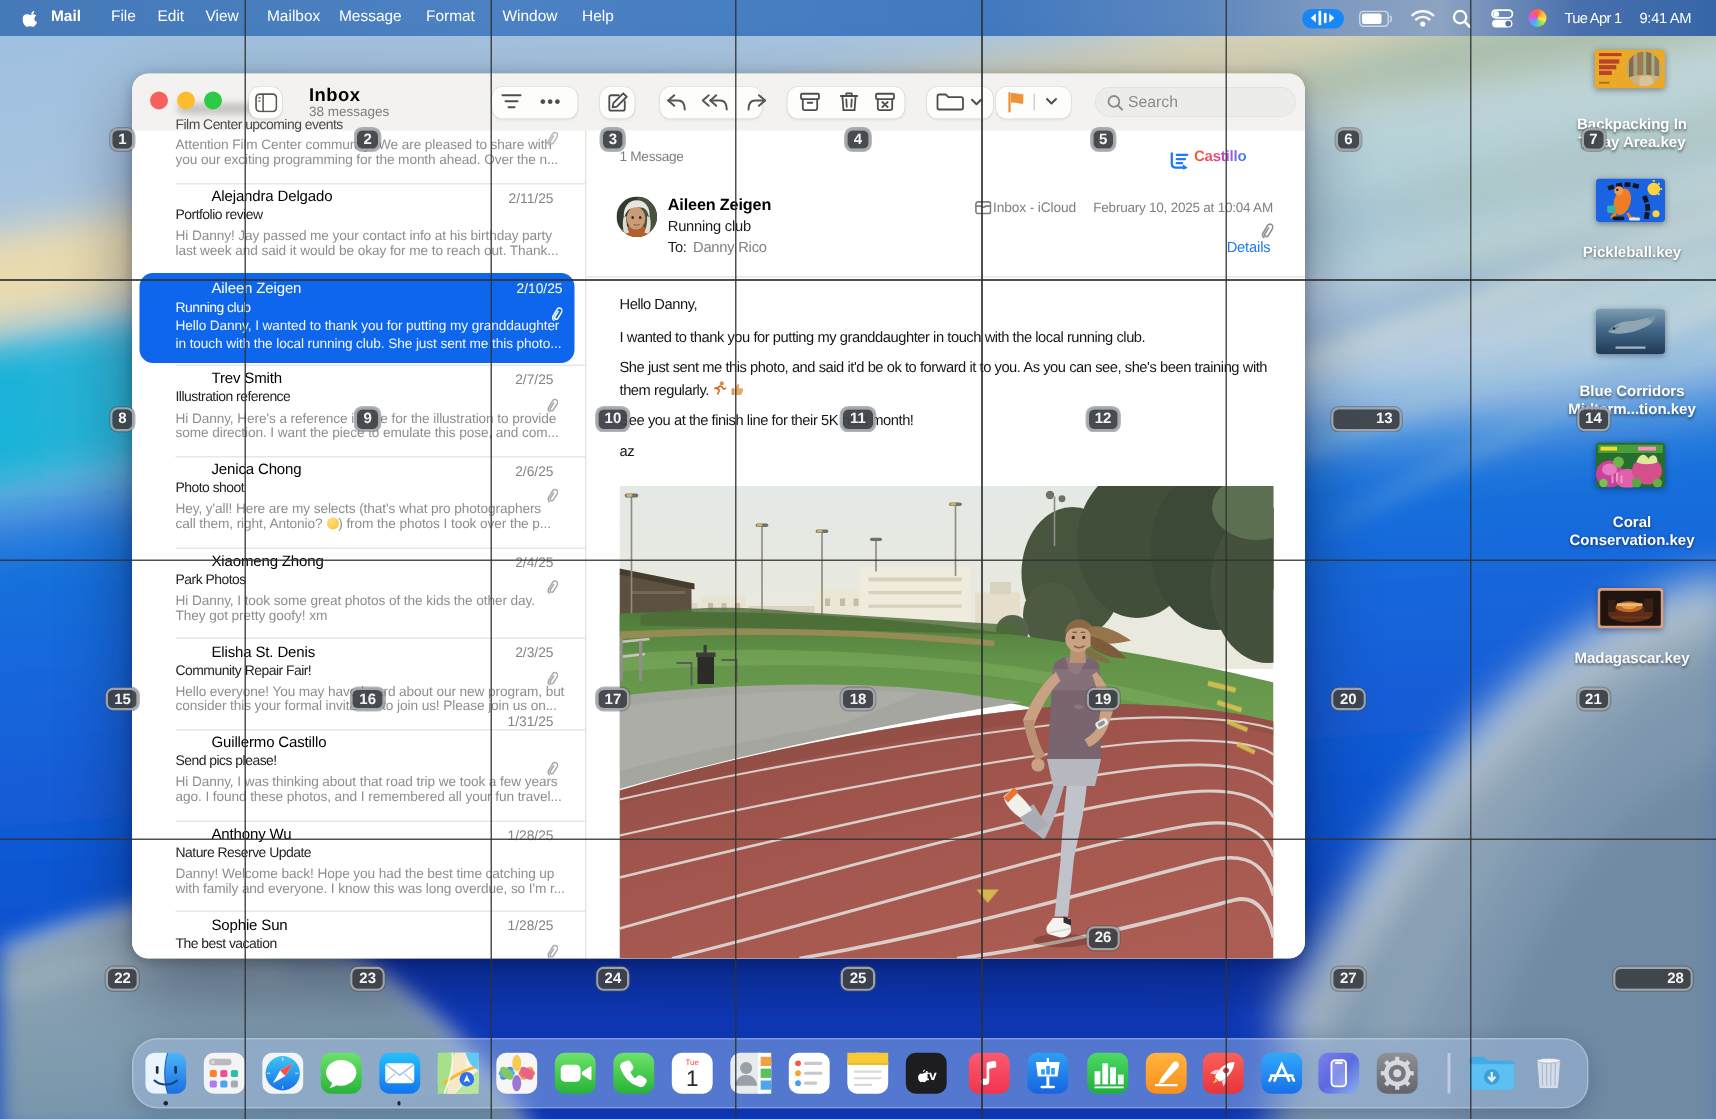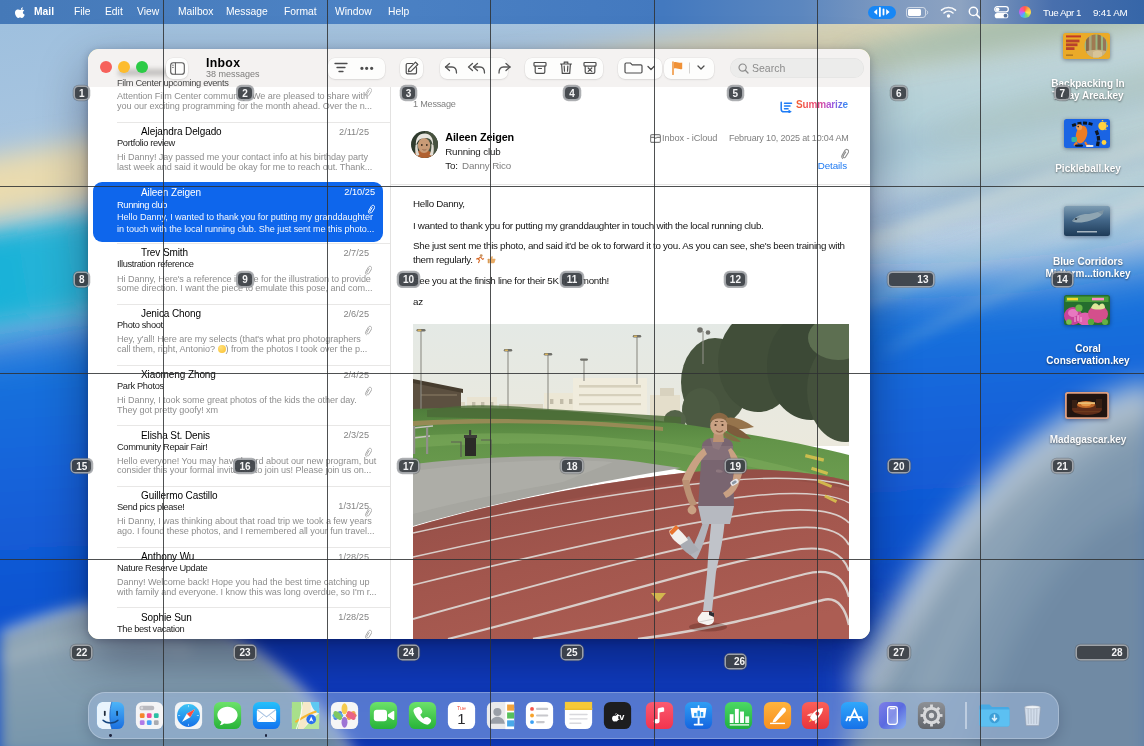--- a/index.html
+++ b/index.html
@@ -412,21 +412,21 @@
     <div class="dt" style="left:221px;top:344.7px;">2/3/25</div>
     <div class="sb" style="left:29px;top:356.0px;">Community Repair Fair!</div>
     <svg class="clip" style="left:276px;top:360.3px" viewBox="0 0 8 11">
           <path d="M2.6 9.8 C1.5 9.2 1.1 7.8 1.8 6.6 L4.4 2.2 C5 1.3 6.1 1 6.9 1.6 C7.8 2.1 8 3.2 7.5 4.1 L4.9 8.3 C4.6 8.9 3.9 9.1 3.3 8.7 C2.8 8.3 2.6 7.6 3 7 L5.3 3.3" fill="none" stroke="#a8a8a8" stroke-width="1"></path>
         </svg>
     <div class="pv" style="left:29px;top:370.3px;">Hello everyone! You may have heard about our new program, but</div>
     <div class="pv" style="left:29px;top:379.8px;">consider this your formal invitation to join us! Please join us on...</div>
 
     <div class="sep" style="top:399.5px;"></div>
     <div class="sn" style="left:29px;top:404.6px;">Guillermo Castillo</div>
-    <div class="dt" style="left:221px;top:415px;">1/31/25</div>
+    <div class="dt" style="left:221px;top:390px;">1/31/25</div>
     <div class="sb" style="left:29px;top:416.6px;">Send pics please!</div>
     <svg class="clip" style="left:276px;top:420.90000000000003px" viewBox="0 0 8 11">
           <path d="M2.6 9.8 C1.5 9.2 1.1 7.8 1.8 6.6 L4.4 2.2 C5 1.3 6.1 1 6.9 1.6 C7.8 2.1 8 3.2 7.5 4.1 L4.9 8.3 C4.6 8.9 3.9 9.1 3.3 8.7 C2.8 8.3 2.6 7.6 3 7 L5.3 3.3" fill="none" stroke="#a8a8a8" stroke-width="1"></path>
         </svg>
     <div class="pv" style="left:29px;top:430.9px;">Hi Danny, I was thinking about that road trip we took a few years</div>
     <div class="pv" style="left:29px;top:440.4px;">ago. I found these photos, and I remembered all your fun travel...</div>
 
     <div class="sep" style="top:460.2px;"></div>
     <div class="sn" style="left:29px;top:465.3px;">Anthony Wu</div>
     <div class="dt" style="left:221px;top:466.0px;">1/28/25</div>
@@ -450,21 +450,21 @@
       <g stroke="#1c7bf5" stroke-width="1.5" stroke-linecap="round" fill="none">
         <path d="M1.2 1.2 L 1.2 8.2 C 1.2 9.8 2.4 10.8 4 10.8 L 9 10.8"></path>
         <line x1="4.5" y1="2.2" x2="11.5" y2="2.2"></line>
             <line x1="4.5" y1="5" x2="10" y2="5"></line>
             <line x1="4.5" y1="7.8" x2="8" y2="7.8"></line>
       </g>
       <path d="M8.5 8.5 L 11.8 10.8 L 8.5 12.5" fill="#1c7bf5" stroke="none"></path>
     </svg>
     <span class="txt" style="left:405px;top:13.2px;font-size:10px;letter-spacing:-0.15px;font-weight:700;
       background:linear-gradient(90deg,#f55e2c 0%,#e8487c 40%,#b050d8 65%,#2a8cf5 100%);
-      -webkit-background-clip:text;background-clip:text;color:transparent;">Summarize</span>
+      -webkit-background-clip:text;background-clip:text;color:transparent;">Castillo</span>
 
     <svg class="abs" style="left:19.5px;top:44.5px" width="27" height="27" viewBox="0 0 27 27">
       <defs>
             <clipPath id="avc">
               <circle cx="13.5" cy="13.5" r="13.5"></circle>
             </clipPath>
           </defs>
       <g clip-path="url(#avc)">
         <rect width="27" height="27" fill="#2f3b2e"></rect>
         <rect x="14" y="0" width="13" height="27" fill="#47523f"></rect>
@@ -1037,17 +1037,17 @@
   <div class="bdg b2" style="left:245.1px;top:466.3px;">16</div>
   <div class="bdg b2" style="left:408.6px;top:466.3px;">17</div>
   <div class="bdg b2" style="left:572.0px;top:466.3px;">18</div>
   <div class="bdg b2" style="left:735.4px;top:466.3px;">19</div>
   <div class="bdg b2" style="left:898.9px;top:466.3px;">20</div>
   <div class="bdg b2" style="left:1062.3px;top:466.3px;">21</div>
   <div class="bdg b2" style="left:81.7px;top:652.8px;">22</div>
   <div class="bdg b2" style="left:245.1px;top:652.8px;">23</div>
   <div class="bdg b2" style="left:408.6px;top:652.8px;">24</div>
   <div class="bdg b2" style="left:572.0px;top:652.8px;">25</div>
-  <div class="bdg b2" style="left:735.4px;top:662px;text-align:right;">26</div>
+  <div class="bdg b2" style="left:735.4px;top:626px;">26</div>
   <div class="bdg b2" style="left:898.9px;top:652.8px;">27</div>
   <div class="bdg b2" style="left:1087px;top:652.8px;padding-left:30px;">28</div>
 </div>
 
 </div>
 </body></html>

